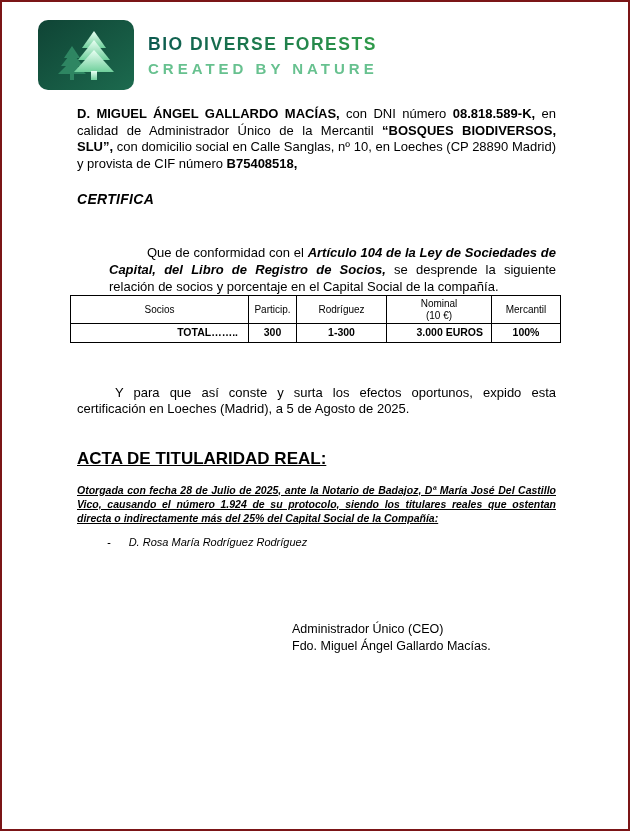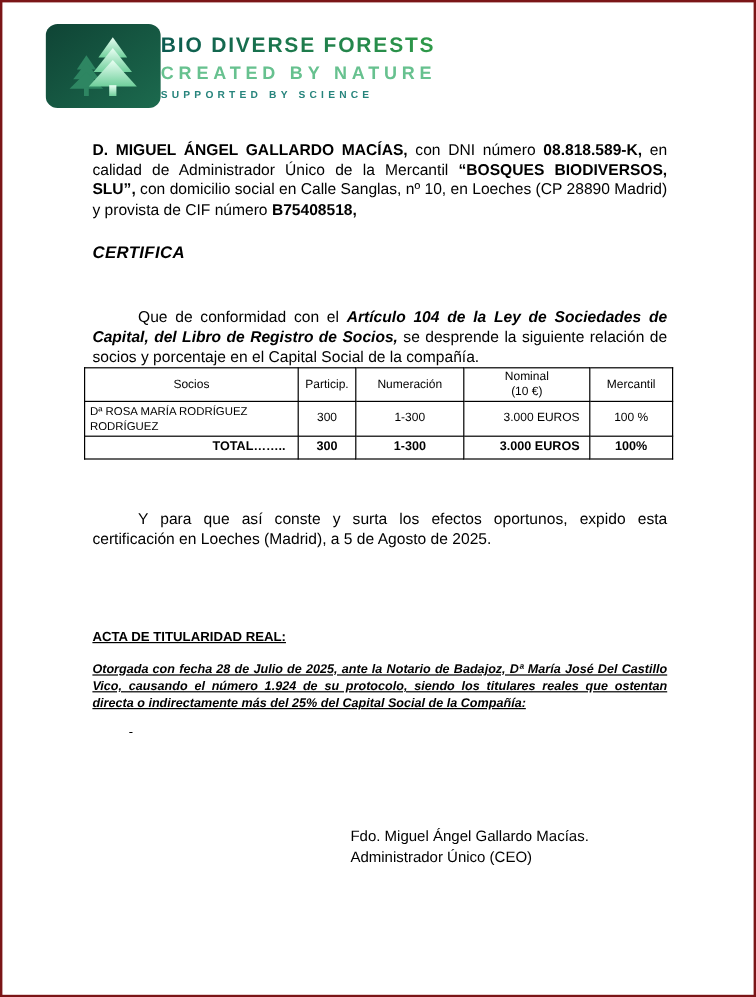--- a/index.html
+++ b/index.html
@@ -15,20 +15,21 @@
   }
   p { margin: 0; }
   .b  { font-weight: bold; }
   .bi { font-weight: bold; font-style: italic; }
 
   
   .logo-row {
     margin: 18px 0 0 36px;
     display: flex;
     align-items: center;
+    gap: 14px;
   }
   .logo-icon svg { display: block; }
   .logo-title {
     font-size: 17.5px;
     font-weight: bold;
     letter-spacing: 1.5px;
     background: linear-gradient(90deg, #0c5a50, #2f9b49);
     -webkit-background-clip: text;
     background-clip: text;
     color: transparent;
@@ -50,29 +51,29 @@
     color: #27847c;
     white-space: nowrap;
   }
 
   
   .content {
     padding: 0 72px 0 75px;
     font-size: 13px;
     line-height: 1.28;
   }
-  .intro { margin-top: 27px; text-align: justify; }
+  .intro { margin-top: 16px; text-align: justify; }
   .certifica {
     margin-top: 18px;
     font-size: 14px;
     font-weight: bold;
     font-style: italic;
     letter-spacing: 0.3px;
   }
-  .body2 { margin-top: 37px; text-indent: 38px; text-align: justify; }
+  .body2 { margin-top: 37px; text-indent: 38px; text-align: justify; margin-left: 32px; }
   .closing { margin-top: 42px; text-indent: 38px; text-align: justify; }
 
   
   table.socios {
     border-collapse: collapse;
     margin-left: -7px;
     width: 490px;
     font-size: 10px;
     table-layout: fixed;
   }
@@ -95,22 +96,22 @@
     height: 28px;
     vertical-align: top;
     padding-top: 3px;
   }
   .socios .nominal-cell { text-align: right; padding-right: 8px; }
   .socios .total-row td { font-weight: bold; height: 18px; font-size: 10.5px; }
   .socios .total-label { text-align: right; padding-right: 10px; }
 
   
   .acta-heading {
-    margin-top: 66px;
-    font-size: 11px;
+    margin-top: 30px;
+    font-size: 17px;
     font-weight: bold;
     text-decoration: underline;
   }
   .acta-body {
     margin-top: 13px;
     font-size: 10.5px;
     font-weight: bold;
     font-style: italic;
     line-height: 1.35;
     text-align: justify;
@@ -162,21 +163,20 @@
           <polygon points="56,11 44,28 68,28"></polygon>
           <polygon points="56,20 40,40 72,40"></polygon>
           <polygon points="56,30 36,52 76,52"></polygon>
           <rect x="53" y="51" width="6" height="9"></rect>
         </g>
       </svg>
     </div>
     <div class="logo-text">
       <div class="logo-title">BIO DIVERSE FORESTS</div>
       <div class="logo-tagline1">CREATED BY NATURE</div>
-      <div class="logo-tagline2">SUPPORTED BY SCIENCE</div>
     </div>
   </div>
 
   <div class="content">
 
     <p class="intro"><span class="b">D. MIGUEL ÁNGEL GALLARDO MACÍAS,</span><span> con DNI número </span><span class="b">08.818.589-K,</span><span> en calidad de Administrador Único de la Mercantil </span><span class="b">“BOSQUES BIODIVERSOS, SLU”,</span><span> con domicilio social en Calle Sanglas, nº 10, en Loeches (CP 28890 Madrid) y provista de CIF número </span><span class="b">B75408518,</span></p>
 
     <p class="certifica">CERTIFICA</p>
 
     <p class="body2"><span>Que de conformidad con el </span><span class="bi">Artículo 104 de la Ley de Sociedades de Capital, del Libro de Registro de Socios,</span><span> se desprende la siguiente relación de socios y porcentaje en el Capital Social de la compañía.</span></p>
@@ -186,53 +186,47 @@
         <col style="width:178px">
         <col style="width:48px">
         <col style="width:90px">
         <col style="width:105px">
         <col style="width:69px">
       </colgroup>
       <thead>
         <tr>
           <th>Socios</th>
           <th>Particip.</th>
-          <th>Numeración</th>
+          <th>Rodríguez</th>
           <th>
             <div>Nominal</div>
             <div>(10 €)</div>
           </th>
           <th>Mercantil</th>
         </tr>
       </thead>
       <tbody>
-        <tr>
-          <td class="socio-name">Dª ROSA MARÍA RODRÍGUEZ RODRÍGUEZ</td>
-          <td>300</td>
-          <td>1-300</td>
-          <td class="nominal-cell">3.000 EUROS</td>
-          <td>100 %</td>
-        </tr>
         <tr class="total-row">
           <td class="total-label">TOTAL……..</td>
           <td>300</td>
           <td>1-300</td>
           <td class="nominal-cell">3.000 EUROS</td>
           <td>100%</td>
         </tr>
       </tbody>
     </table>
 
     <p class="closing">Y para que así conste y surta los efectos oportunos, expido esta certificación en Loeches (Madrid), a 5 de Agosto de 2025.</p>
 
     <p class="acta-heading">ACTA DE TITULARIDAD REAL:</p>
     <p class="acta-body">Otorgada con fecha 28 de Julio de 2025, ante la Notario de Badajoz, Dª María José Del Castillo Vico, causando el número 1.924 de su protocolo, siendo los titulares reales que ostentan directa o indirectamente más del 25% del Capital Social de la Compañía:</p>
     <div class="acta-item">
       <span>-</span>
+      <span>D. Rosa María Rodríguez Rodríguez</span>
     </div>
 
     <div class="signature">
+      <div>Administrador Único (CEO)</div>
       <div>Fdo. Miguel Ángel Gallardo Macías.</div>
-      <div>Administrador Único (CEO)</div>
     </div>
 
   </div>
 </div>
 
 </body></html>

